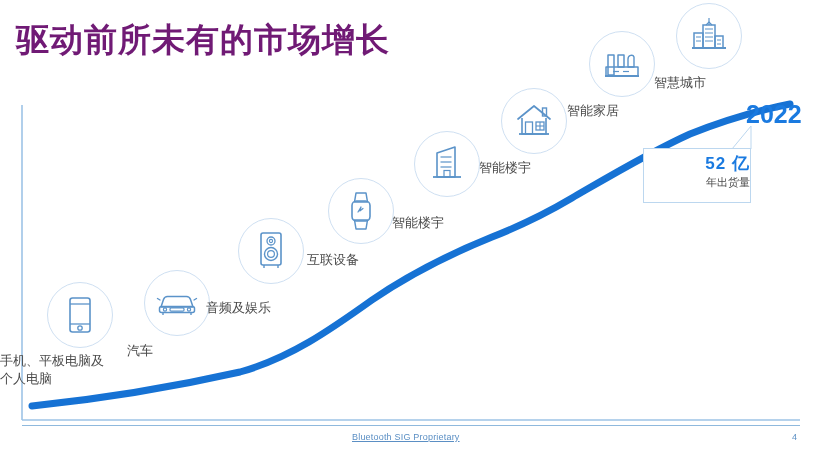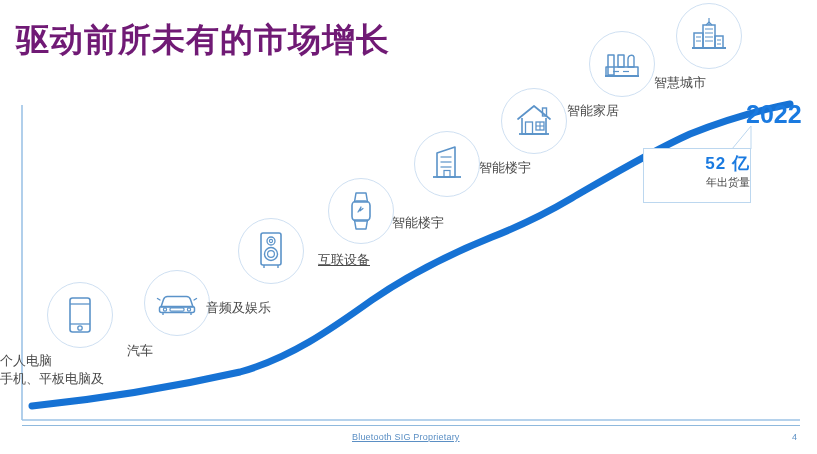--- a/index.html
+++ b/index.html
@@ -129,22 +129,22 @@
     <span>
       <svg width="26" height="38" viewBox="0 0 26 38">
         <rect x="3" y="2" width="20" height="34" rx="2.5" fill="none" stroke="#5b93c9" stroke-width="1.6"></rect>
         <line x1="3" y1="8" x2="23" y2="8" stroke="#5b93c9" stroke-width="1.3"></line>
         <line x1="3" y1="28" x2="23" y2="28" stroke="#5b93c9" stroke-width="1.3"></line>
         <circle cx="13" cy="32" r="2.2" fill="none" stroke="#5b93c9" stroke-width="1.3"></circle>
       </svg>
     </span>
   </div>
   <div class="cat-label" style="left:0px;top:352px;width:160px;">
+    <div>手机、平板电脑及</div>
     <div>个人电脑</div>
-    <div>手机、平板电脑及</div>
   </div>
 
   <div class="bubble" style="left:144px;top:270px;width:66px;height:66px;">
     <span>
       <svg width="42" height="28" viewBox="0 0 42 28">
         <path d="M5 18 L7.5 10.5 C8.2 8.5 9.6 7.5 11.5 7.5 L30.5 7.5 C32.4 7.5 33.8 8.5 34.5 10.5 L37 18 Z" fill="none" stroke="#5b93c9" stroke-width="1.5" stroke-linejoin="round"></path>
         <rect x="3.5" y="17.5" width="35" height="6" rx="2" fill="none" stroke="#5b93c9" stroke-width="1.5"></rect>
         <rect x="14" y="18.8" width="14" height="3.4" rx="1.2" fill="none" stroke="#5b93c9" stroke-width="1.2"></rect>
         <circle cx="9" cy="20.5" r="1.6" fill="none" stroke="#5b93c9" stroke-width="1.2"></circle>
         <circle cx="33" cy="20.5" r="1.6" fill="none" stroke="#5b93c9" stroke-width="1.2"></circle>
@@ -179,21 +179,21 @@
   <div class="bubble" style="left:328px;top:178px;width:66px;height:66px;">
     <span>
       <svg width="28" height="42" viewBox="0 0 28 42">
         <path d="M9 3 L19 3 L20.5 12 L7.5 12 Z" fill="none" stroke="#5b93c9" stroke-width="1.5" stroke-linejoin="round"></path>
         <path d="M7.5 30 L20.5 30 L19 39 L9 39 Z" fill="none" stroke="#5b93c9" stroke-width="1.5" stroke-linejoin="round"></path>
         <rect x="5" y="11" width="18" height="20" rx="4.5" fill="none" stroke="#5b93c9" stroke-width="1.6"></rect>
         <path d="M11 22 L14 17 L12.8 21 L16 18.5" fill="none" stroke="#5b93c9" stroke-width="1.2" stroke-linecap="round" stroke-linejoin="round"></path>
       </svg>
     </span>
   </div>
-  <div class="cat-label" style="left:318px;top:251px;width:116px;text-decoration:underline;">
+  <div class="cat-label" style="left:307px;top:251px;width:116px;">
     <div>互联设备</div>
   </div>
 
   <div class="bubble" style="left:414px;top:131px;width:66px;height:66px;">
     <span>
       <svg width="36" height="40" viewBox="0 0 36 40">
         <path d="M8 9 L26 3 L26 33 L8 33 Z" fill="none" stroke="#5b93c9" stroke-width="1.6" stroke-linejoin="round"></path>
         <line x1="11.5" y1="13" x2="22.5" y2="13" stroke="#5b93c9" stroke-width="1.2"></line>
         <line x1="11.5" y1="18" x2="22.5" y2="18" stroke="#5b93c9" stroke-width="1.2"></line>
         <line x1="11.5" y1="23" x2="22.5" y2="23" stroke="#5b93c9" stroke-width="1.2"></line>

